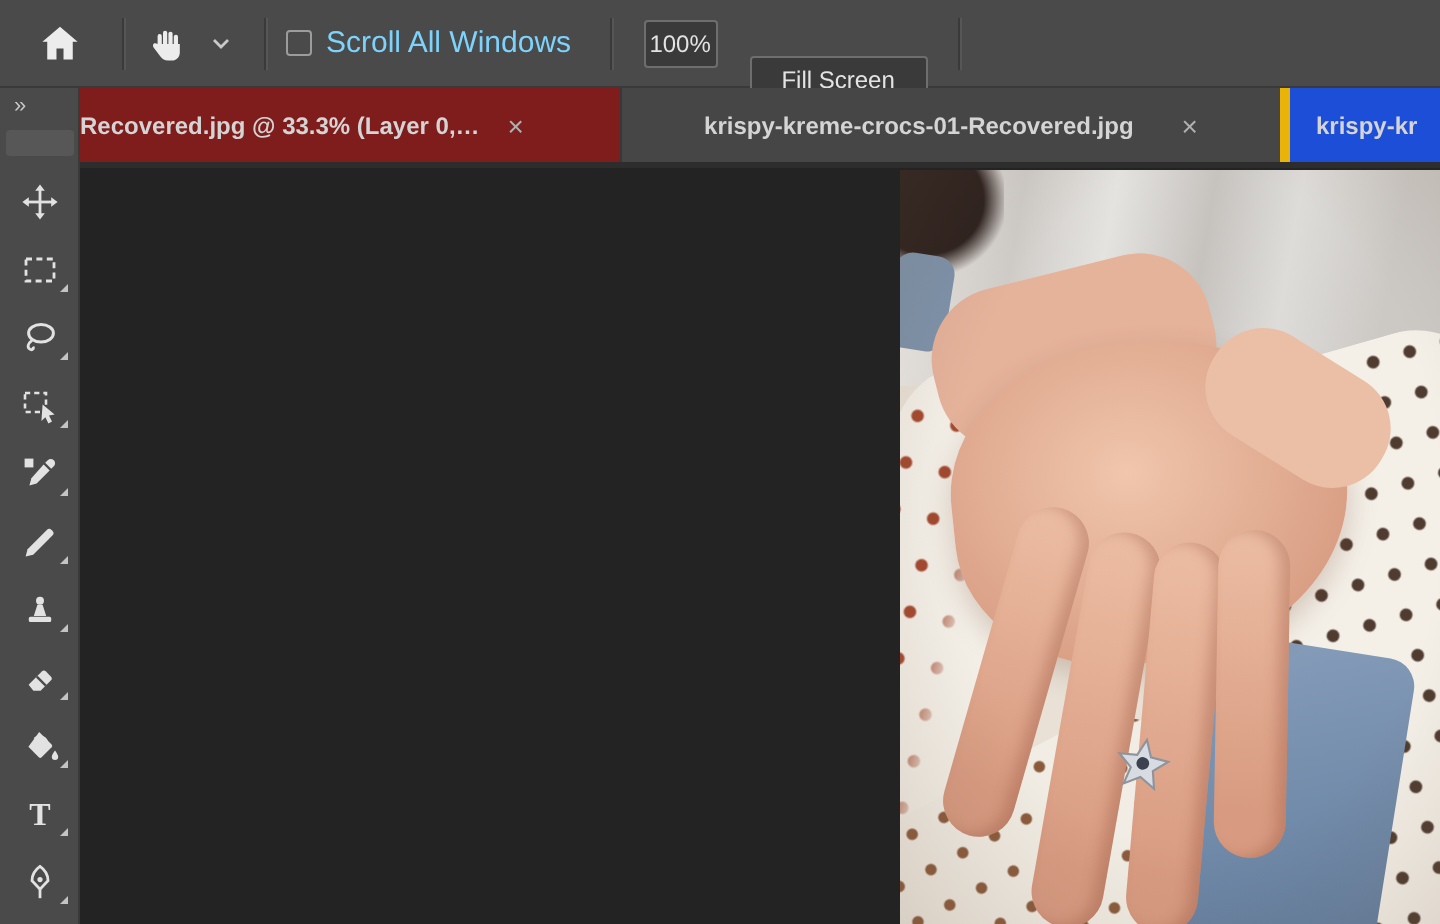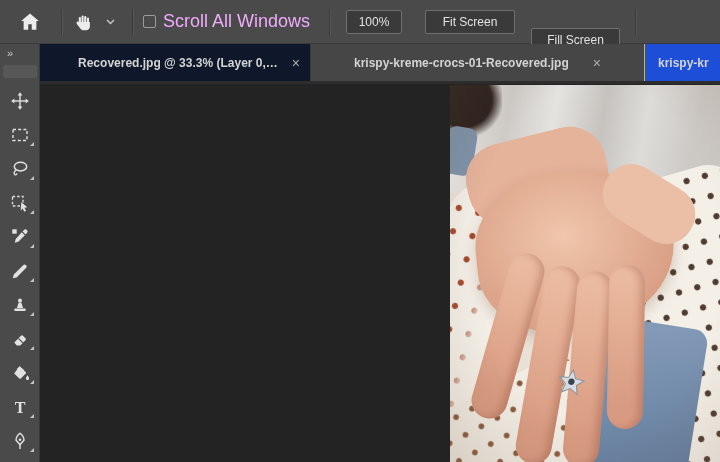--- a/index.html
+++ b/index.html
@@ -12,41 +12,41 @@
   .sep { width:1px; height:26px; background:#3a3a3a; box-shadow:1px 0 0 #565656; }
   .icon-btn { display:flex; align-items:center; justify-content:center;
     background:none; border:none; cursor:pointer; }
   .opt-home { width:36px; height:32px; margin-left:12px; }
   .sep1 { margin-left:13px; }
   .opt-hand { width:30px; height:32px; margin-left:7px; }
   .opt-chevron { width:18px; height:32px; margin-left:2px; }
   .sep2 { margin-left:13px; }
   .checkbox { width:13px; height:13px; margin-left:10px; border:1px solid #9c9c9c;
     background:transparent; border-radius:2px; cursor:pointer; flex:none; }
-  .chk-label { margin-left:7px; font-size:18px; color:#f0abfc; white-space:nowrap; }
+  .chk-label { margin-left:7px; font-size:15px; color:#7dd3fc; white-space:nowrap; }
   .sep3 { margin-left:19px; }
   .opt-btn { height:24px; background:#3a3a3a; border:1px solid #6e6e6e; border-radius:2px;
     color:#e3e3e3; font-size:12px; font-family:"Liberation Sans",sans-serif;
     padding:0 12px; cursor:pointer; white-space:nowrap; }
-  .btn-100 { margin-left:16px; width:56px; padding:0; }
+  .btn-100 { margin-left:16px; width:37px; padding:0; }
   .btn-fit { margin-left:23px; width:90px; }
   .btn-fill { margin-left:16px; width:89px;margin-top:36px; }
   .sep4 { margin-left:15px; }
 
   
   .workspace { position:relative; width:720px; height:418px; }
 
   
   .tabbar { position:absolute; left:40px; top:0; right:0; height:40px; background:#454545;
     border-bottom:3px solid #2d2d2d; display:flex; }
   .tab { display:flex; align-items:center; height:37px; color:#d4d4d4; font-size:12px;
     font-weight:600; cursor:pointer; overflow:hidden; white-space:nowrap; }
-  .tab-1 { width:270px; background:#0f172a; justify-content:flex-end; padding-right:10px; }
+  .tab-1 { width:270px; background:#7f1d1d; padding-right:10px; }
   .tab-2 { width:335px; background:#464646; justify-content:center;
-    border-left:1px solid #383838; border-right:1px solid #eab308; }
+    border-left:1px solid #383838; border-right:5px solid #eab308; }
   .tab-3 { flex:1; background:#1d4ed8; padding-left:13px; }
   .tab-close { margin-left:14px; color:#b0b0b0; font-size:14px; font-weight:400;
     cursor:pointer; line-height:1; }
   .tab-2 .tab-close { margin-left:24px; }
 
   
   .tools { position:absolute; left:0; top:0; bottom:0; width:40px; background:#4a4a4a;
     border-right:1px solid #393939; display:flex; flex-direction:column; align-items:center; }
   .tools-collapse { align-self:flex-start; margin:4px 0 0 7px; color:#c9c9c9; font-size:11px;
     letter-spacing:1px; background:none; border:none; cursor:pointer; line-height:1; }
@@ -129,21 +129,20 @@
   <button class="icon-btn opt-chevron">
     <svg width="9" height="6" viewBox="0 0 9 6">
       <path d="M1 1 L4.5 4.5 L8 1" fill="none" stroke="#c9c9c9" stroke-width="1.4"></path>
     </svg>
   </button>
   <div class="sep sep2"></div>
   <span class="checkbox"></span>
   <span class="chk-label">Scroll All Windows</span>
   <div class="sep sep3"></div>
   <button class="opt-btn btn-100">100%</button>
-  <button class="opt-btn btn-fit">Fit Screen</button>
   <button class="opt-btn btn-fill">Fill Screen</button>
   <div class="sep sep4"></div>
 </div>
 
 <div class="workspace">
 
   <div class="tabbar">
     <div class="tab tab-1">
       <span>Recovered.jpg @ 33.3% (Layer 0,…</span>
       <span class="tab-close">×</span>

